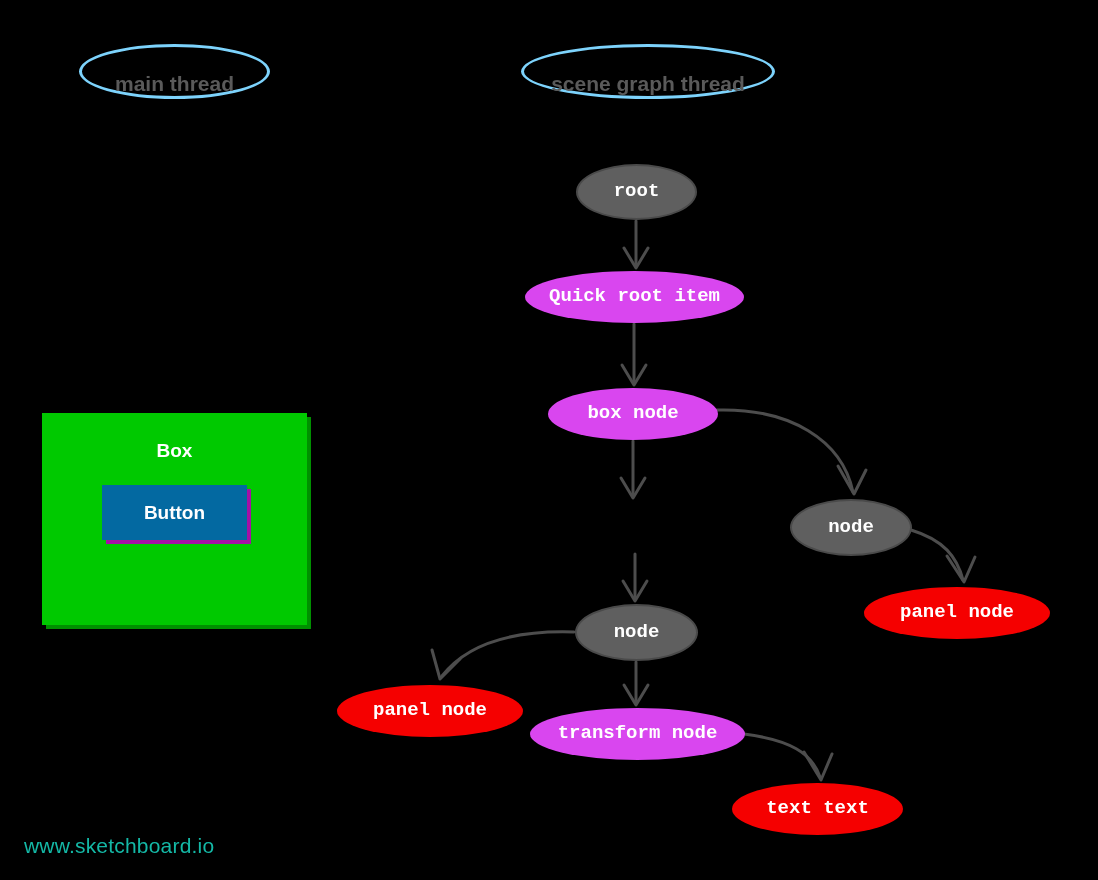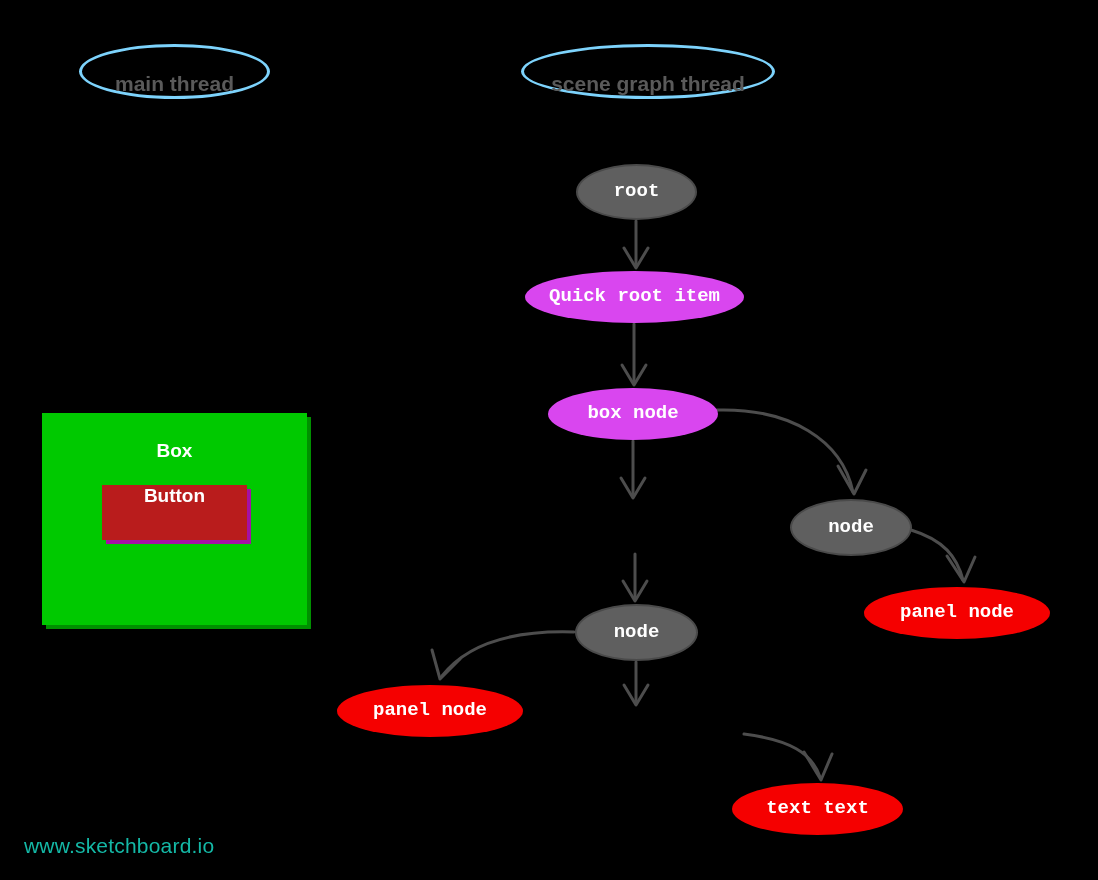--- a/index.html
+++ b/index.html
@@ -82,27 +82,27 @@
   }
   .box-title {
     position: absolute;
     left: 0;
     right: 0;
     top: 27px;
     text-align: center;
   }
   .button-shape {
     position: absolute;
-    background: #b91c1c;
+    background: #0369a1;
     box-shadow: 4px 4px 0 0 #a510a5;
     color: #ffffff;
     font-size: 19px;
     font-weight: bold;
     display: flex;
-    align-items: flex-start;
+    align-items: center;
     justify-content: center;
     box-sizing: border-box;
   }
   .watermark {
     position: absolute;
     left: 24px;
     top: 834px;
     color: #14b8a6;
     font-size: 21px;
     font-weight: normal;
@@ -195,20 +195,23 @@
   </div>
 
   <div class="node ellipse n-gray" style="left:575px; top:604px; width:123px; height:57px;">
     <span>node</span>
   </div>
 
   <div class="node ellipse n-red" style="left:337px; top:685px; width:186px; height:52px;">
     <span>panel node</span>
   </div>
 
+  <div class="node ellipse n-blue" style="left:530px; top:708px; width:215px; height:52px;">
+    <span>transform node</span>
+  </div>
 
   <div class="node ellipse n-red" style="left:732px; top:783px; width:171px; height:52px;">
     <span>text text</span>
   </div>
 
   <div class="box-shape" style="left:42px; top:382px; width:265px; height:212px;margin-top:31px;">
     <div class="box-title">Box</div>
   </div>
 
   <div class="button-shape" style="left:102px; top:485px; width:145px; height:55px;">

